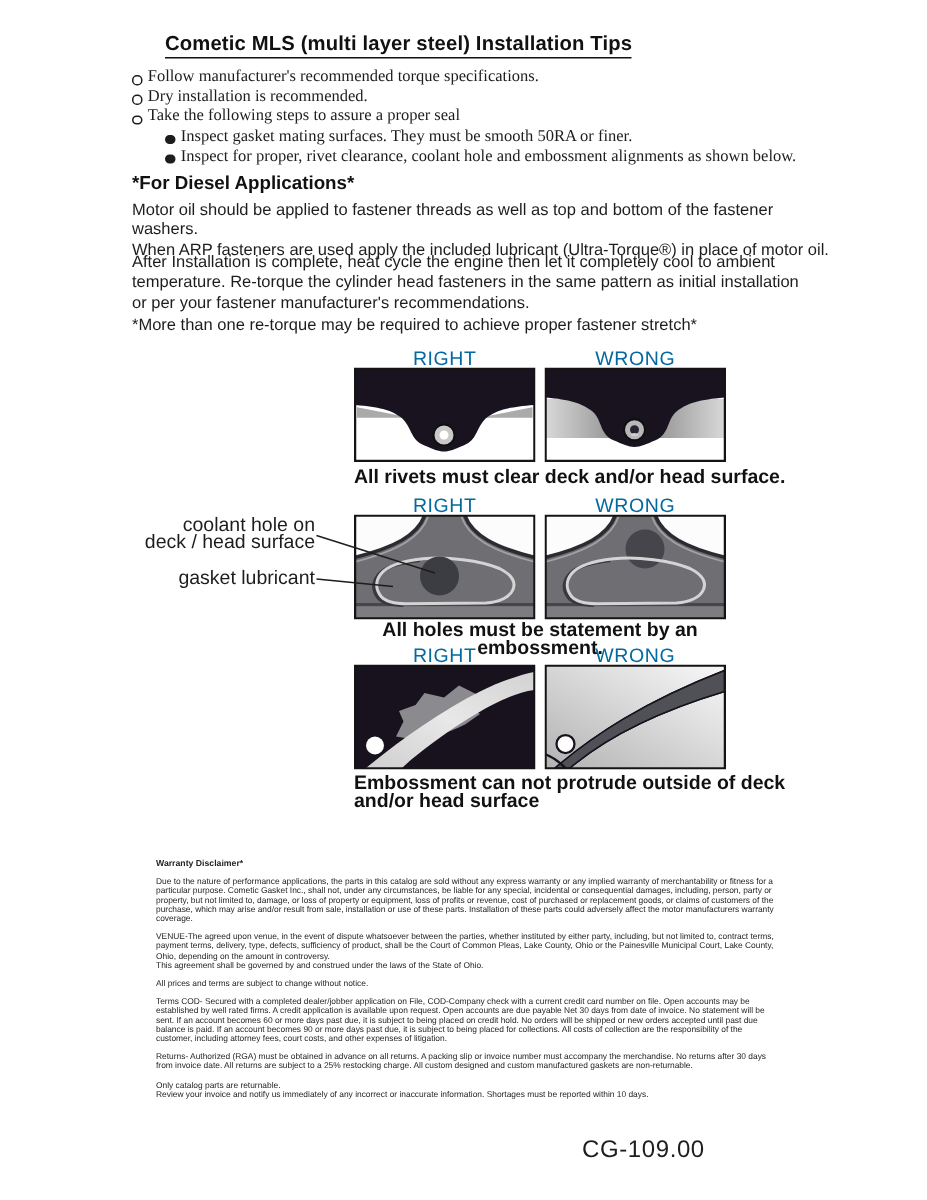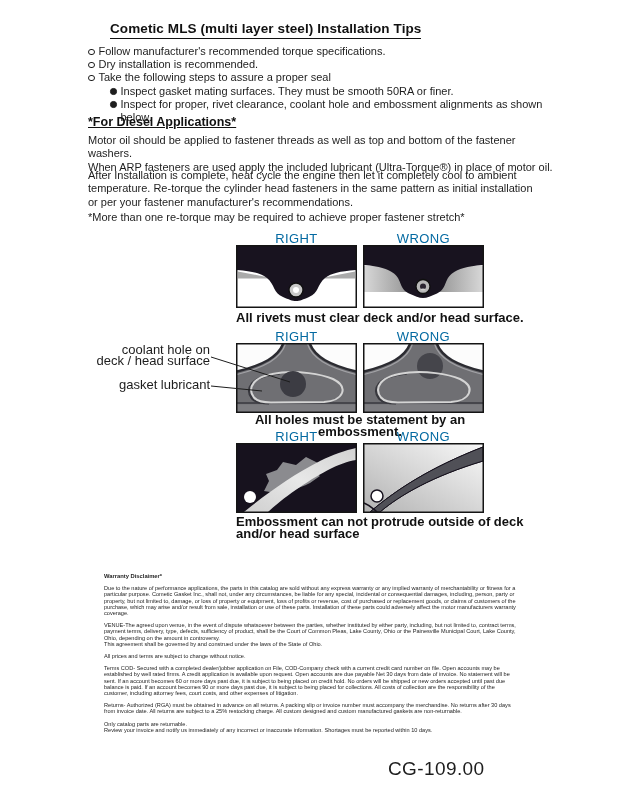--- a/index.html
+++ b/index.html
@@ -2,38 +2,38 @@
 <html><head>
 <meta charset="utf-8">
 <style>
   html,body{margin:0;padding:0;background:#ffffff;}
   .page{position:relative;width:562px;height:800px;background:#ffffff;overflow:hidden;
         font-family:"Liberation Sans",sans-serif;color:#1d1d1d;}
   .title{position:absolute;left:110px;top:21px;font-size:13.5px;font-weight:bold;
          color:#111;border-bottom:1.6px solid #111;padding-bottom:2px;display:inline-block;
          letter-spacing:0.1px;white-space:nowrap;}
   .bullets{position:absolute;left:88px;top:45px;font-size:11px;line-height:13.2px;width:470px;}
-  .bullet-row{display:flex;align-items:flex-start;}
+  .bullet-row{display:flex;align-items:center;font-family:Liberation Serif, serif;}
   .b-marker{width:4.5px;height:4.5px;border:1px solid #1d1d1d;border-radius:50%;
             margin:3.5px 4px 0 0;flex:none;}
   .bullet-row.sub .b-marker{background:#1d1d1d;margin-left:22px;}
-  .section-heading{position:absolute;left:88px;font-size:12.5px;font-weight:bold;color:#111;white-space:nowrap;text-decoration:underline;}
+  .section-heading{position:absolute;left:88px;font-size:12.5px;font-weight:bold;color:#111;white-space:nowrap;}
   .para{position:absolute;left:88px;font-size:11px;line-height:13.4px;white-space:pre-line;width:470px;}
   .dg-label{position:absolute;width:121px;text-align:center;font-size:13px;color:#0369a1;
             letter-spacing:0.4px;white-space:nowrap;}
   .dg-box{position:absolute;width:121px;height:70px;}
   .dg-box svg{display:block;}
   .cap{position:absolute;font-size:13px;font-weight:bold;line-height:12.2px;white-space:pre-line;color:#111;}
   .callout{position:absolute;font-size:13px;line-height:11.3px;text-align:right;
            white-space:pre-line;width:120px;color:#1d1d1d;}
   .leader-overlay{position:absolute;left:90px;top:343px;pointer-events:none;}
   .legal{position:absolute;left:104px;top:573px;width:412px;font-size:5.6px;line-height:6.2px;color:#252525;}
   .legal-heading{font-weight:bold;font-size:5.8px;margin:0 0 7px 0;}
   .legal p{margin:0 0 6px 0;white-space:pre-line;}
-  .page-code{position:absolute;left:388px;top:758px;font-size:19px;letter-spacing:0.4px;color:#1d1d1d;}
+  .page-code{position:absolute;left:388px;top:758px;font-size:16px;letter-spacing:0.4px;color:#1d1d1d;}
 </style>
 </head>
 <body>
 
 <div class="page">
 
   <div class="title">Cometic MLS (multi layer steel) Installation Tips</div>
 
   <div class="bullets">
     <div class="bullet-row">

